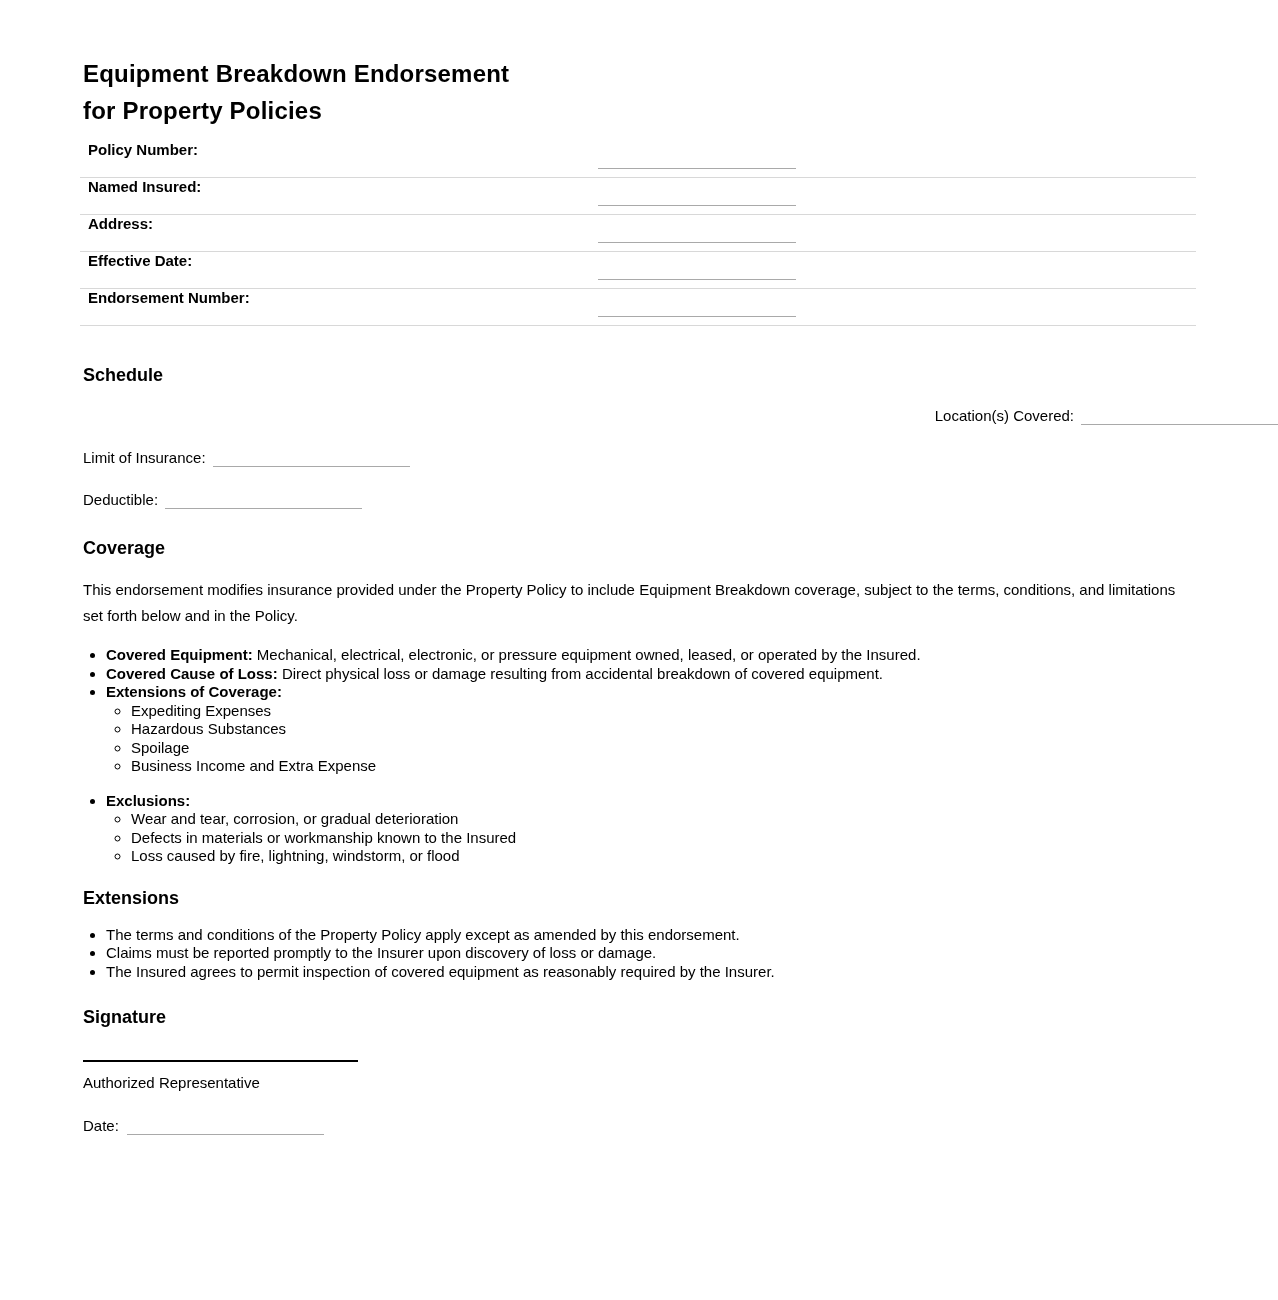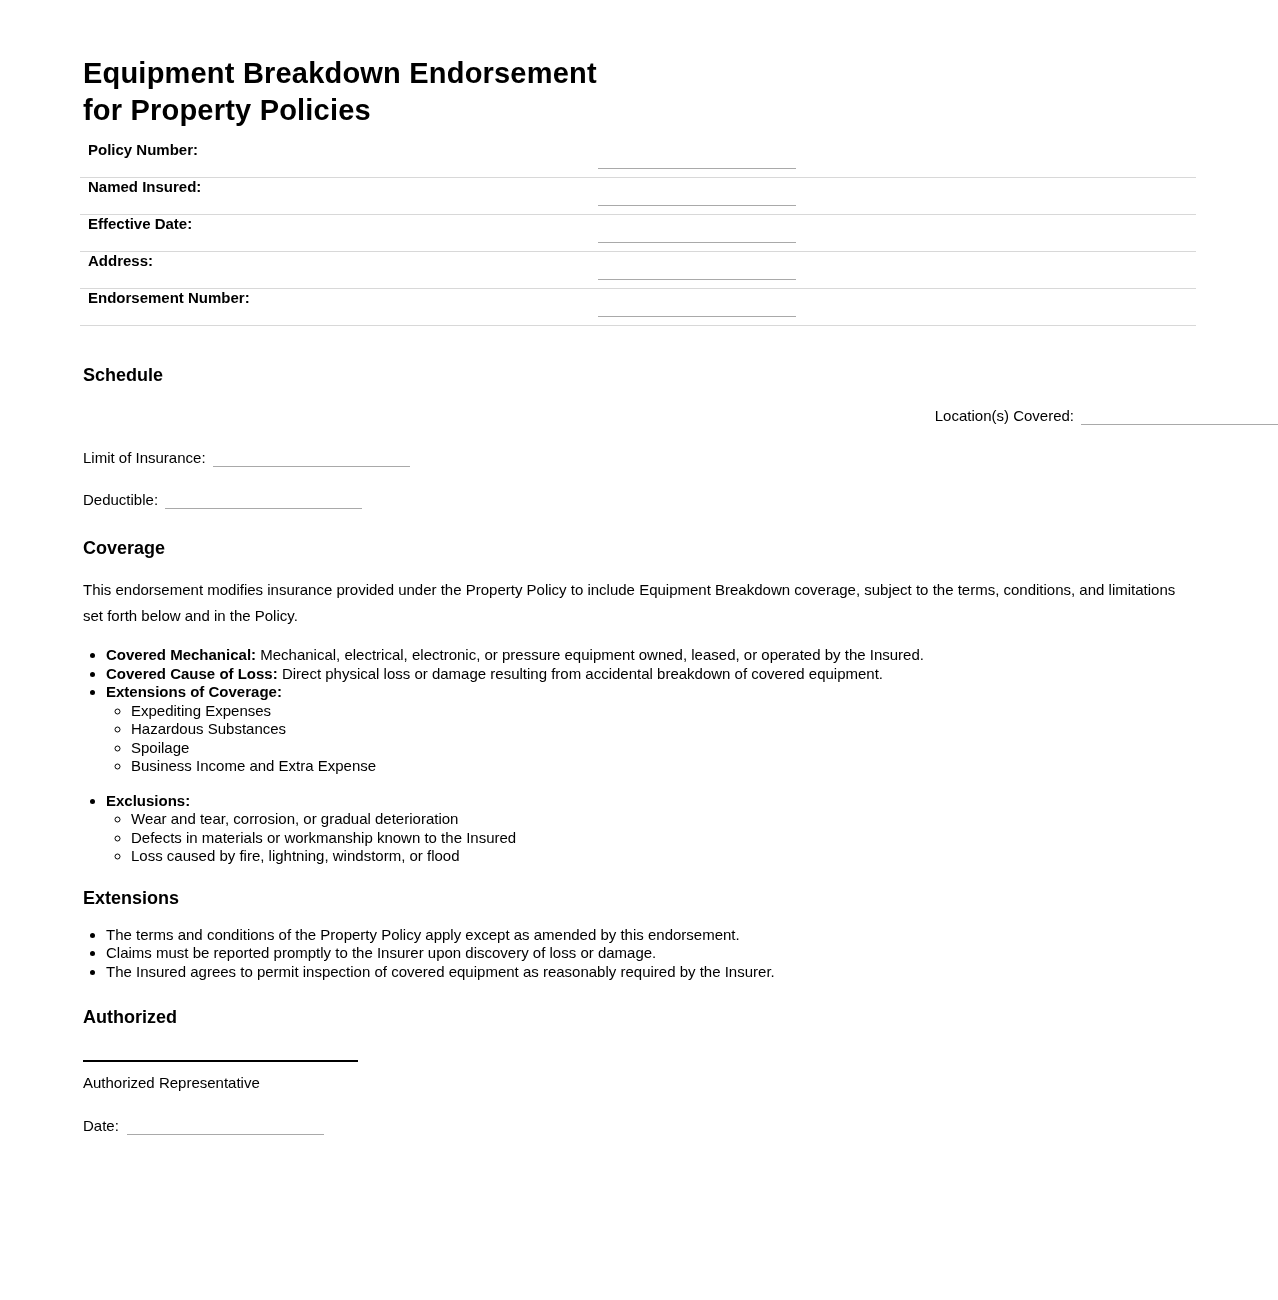--- a/index.html
+++ b/index.html
@@ -12,21 +12,21 @@
     color: #000000;
     overflow: hidden;
   }
   .page {
     width: 1278px;
     height: 1300px;
     padding: 55px 0 0 80px;
   }
 
   h1.doc-title {
-    font-size: 29px;
+    font-size: 24px;
     line-height: 37px;
     font-weight: bold;
     margin-left: 3px;
     letter-spacing: 0.2px;
   }
 
   
   .fields {
     width: 1116px;
     margin-top: 12px;
@@ -124,42 +124,42 @@
   <div class="fields">
     <div class="field-row">
       <span class="field-label">Policy Number:</span>
       <span class="field-blank"></span>
     </div>
     <div class="field-row">
       <span class="field-label">Named Insured:</span>
       <span class="field-blank"></span>
     </div>
     <div class="field-row">
-      <span class="field-label">Effective Date:</span>
+      <span class="field-label">Address:</span>
       <span class="field-blank"></span>
     </div>
     <div class="field-row">
-      <span class="field-label">Address:</span>
+      <span class="field-label">Effective Date:</span>
       <span class="field-blank"></span>
     </div>
     <div class="field-row">
       <span class="field-label">Endorsement Number:</span>
       <span class="field-blank"></span>
     </div>
   </div>
 
   <h2 class="section-heading h-schedule">Schedule</h2>
   <p class="sched-row"><span>Location(s) Covered:</span><span class="blank-inline"></span></p>
   <p class="sched-row"><span>Limit of Insurance:</span><span class="blank-inline"></span></p>
   <p class="sched-row"><span>Deductible:</span><span class="blank-inline"></span></p>
 
   <h2 class="section-heading h-coverage">Coverage</h2>
   <p class="intro">This endorsement modifies insurance provided under the Property Policy to include Equipment Breakdown coverage, subject to the terms, conditions, and limitations set forth below and in the Policy.</p>
   <ul class="doc-list">
-      <li><strong>Covered Mechanical:</strong> Mechanical, electrical, electronic, or pressure equipment owned, leased, or operated by the Insured.</li>
+      <li><strong>Covered Equipment:</strong> Mechanical, electrical, electronic, or pressure equipment owned, leased, or operated by the Insured.</li>
       <li><strong>Covered Cause of Loss:</strong> Direct physical loss or damage resulting from accidental breakdown of covered equipment.</li>
       <li><strong>Extensions of Coverage:</strong><ul>
           <li>Expediting Expenses</li>
           <li>Hazardous Substances</li>
           <li>Spoilage</li>
           <li>Business Income and Extra Expense</li>
         </ul></li>
     </ul>
   <ul class="doc-list gap">
       <li><strong>Exclusions:</strong><ul>
@@ -169,18 +169,18 @@
         </ul></li>
     </ul>
 
   <h2 class="section-heading h-conditions">Extensions</h2>
   <ul class="doc-list cond-list">
       <li>The terms and conditions of the Property Policy apply except as amended by this endorsement.</li>
       <li>Claims must be reported promptly to the Insurer upon discovery of loss or damage.</li>
       <li>The Insured agrees to permit inspection of covered equipment as reasonably required by the Insurer.</li>
     </ul>
 
-  <h2 class="section-heading h-signature">Authorized</h2>
+  <h2 class="section-heading h-signature">Signature</h2>
   <div class="sig-line"></div>
   <p class="sig-label">Authorized Representative</p>
   <p class="date-row"><span>Date:</span><span class="blank-inline"></span></p>
 
 </div>
 
 </body></html>

